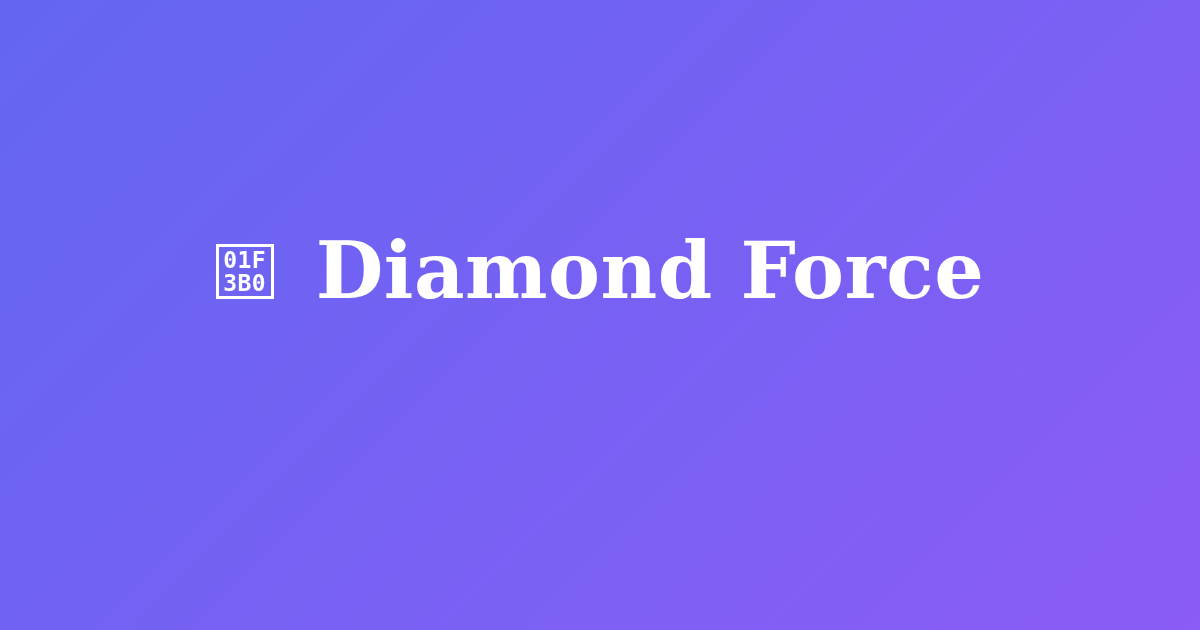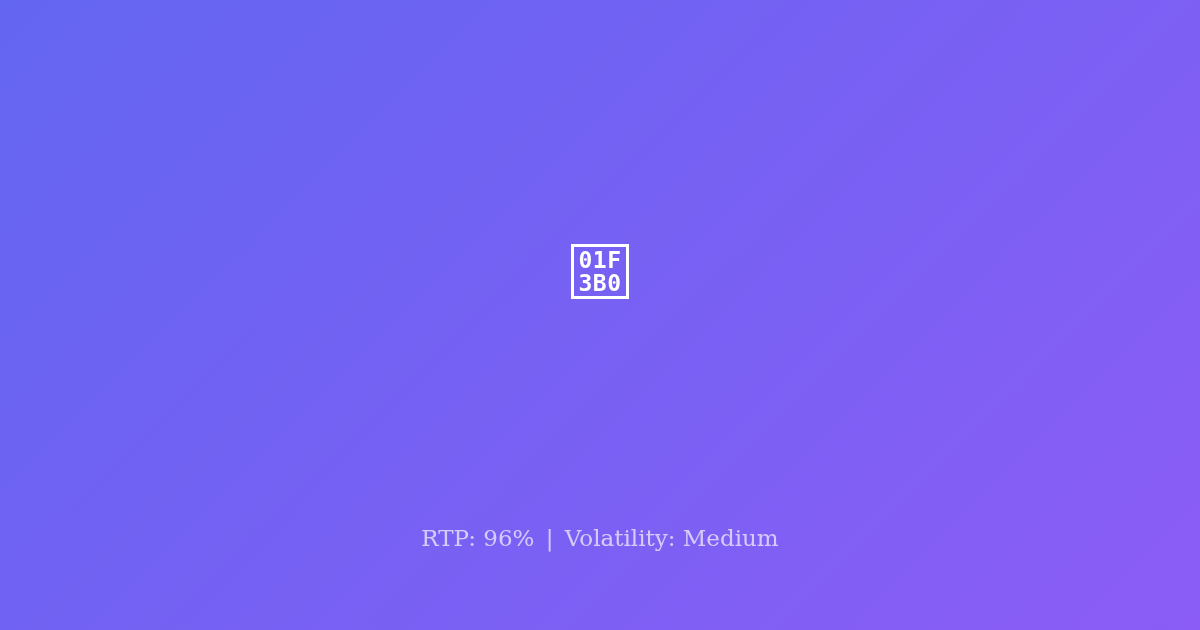--- a/index.html
+++ b/index.html
@@ -116,25 +116,19 @@
 
   <div id="hero">
 
     <div id="title-row">
 
       <span class="tofu">
         <span class="hex-row">01F</span>
         <span class="hex-row">3B0</span>
       </span>
 
+      <h1 id="page-title" style="color: rgb(255, 255, 255);">Diamond Force</h1>
     </div>
 
   </div>
 
-  <div id="meta" style="color: rgba(255, 255, 255, 0.68);">
-    <span>RTP:</span>
-    <span>96%</span>
-    <span class="meta-sep">|</span>
-    <span>Volatility:</span>
-    <span>Medium</span>
-  </div>
 
 </div>
 
 </body></html>

